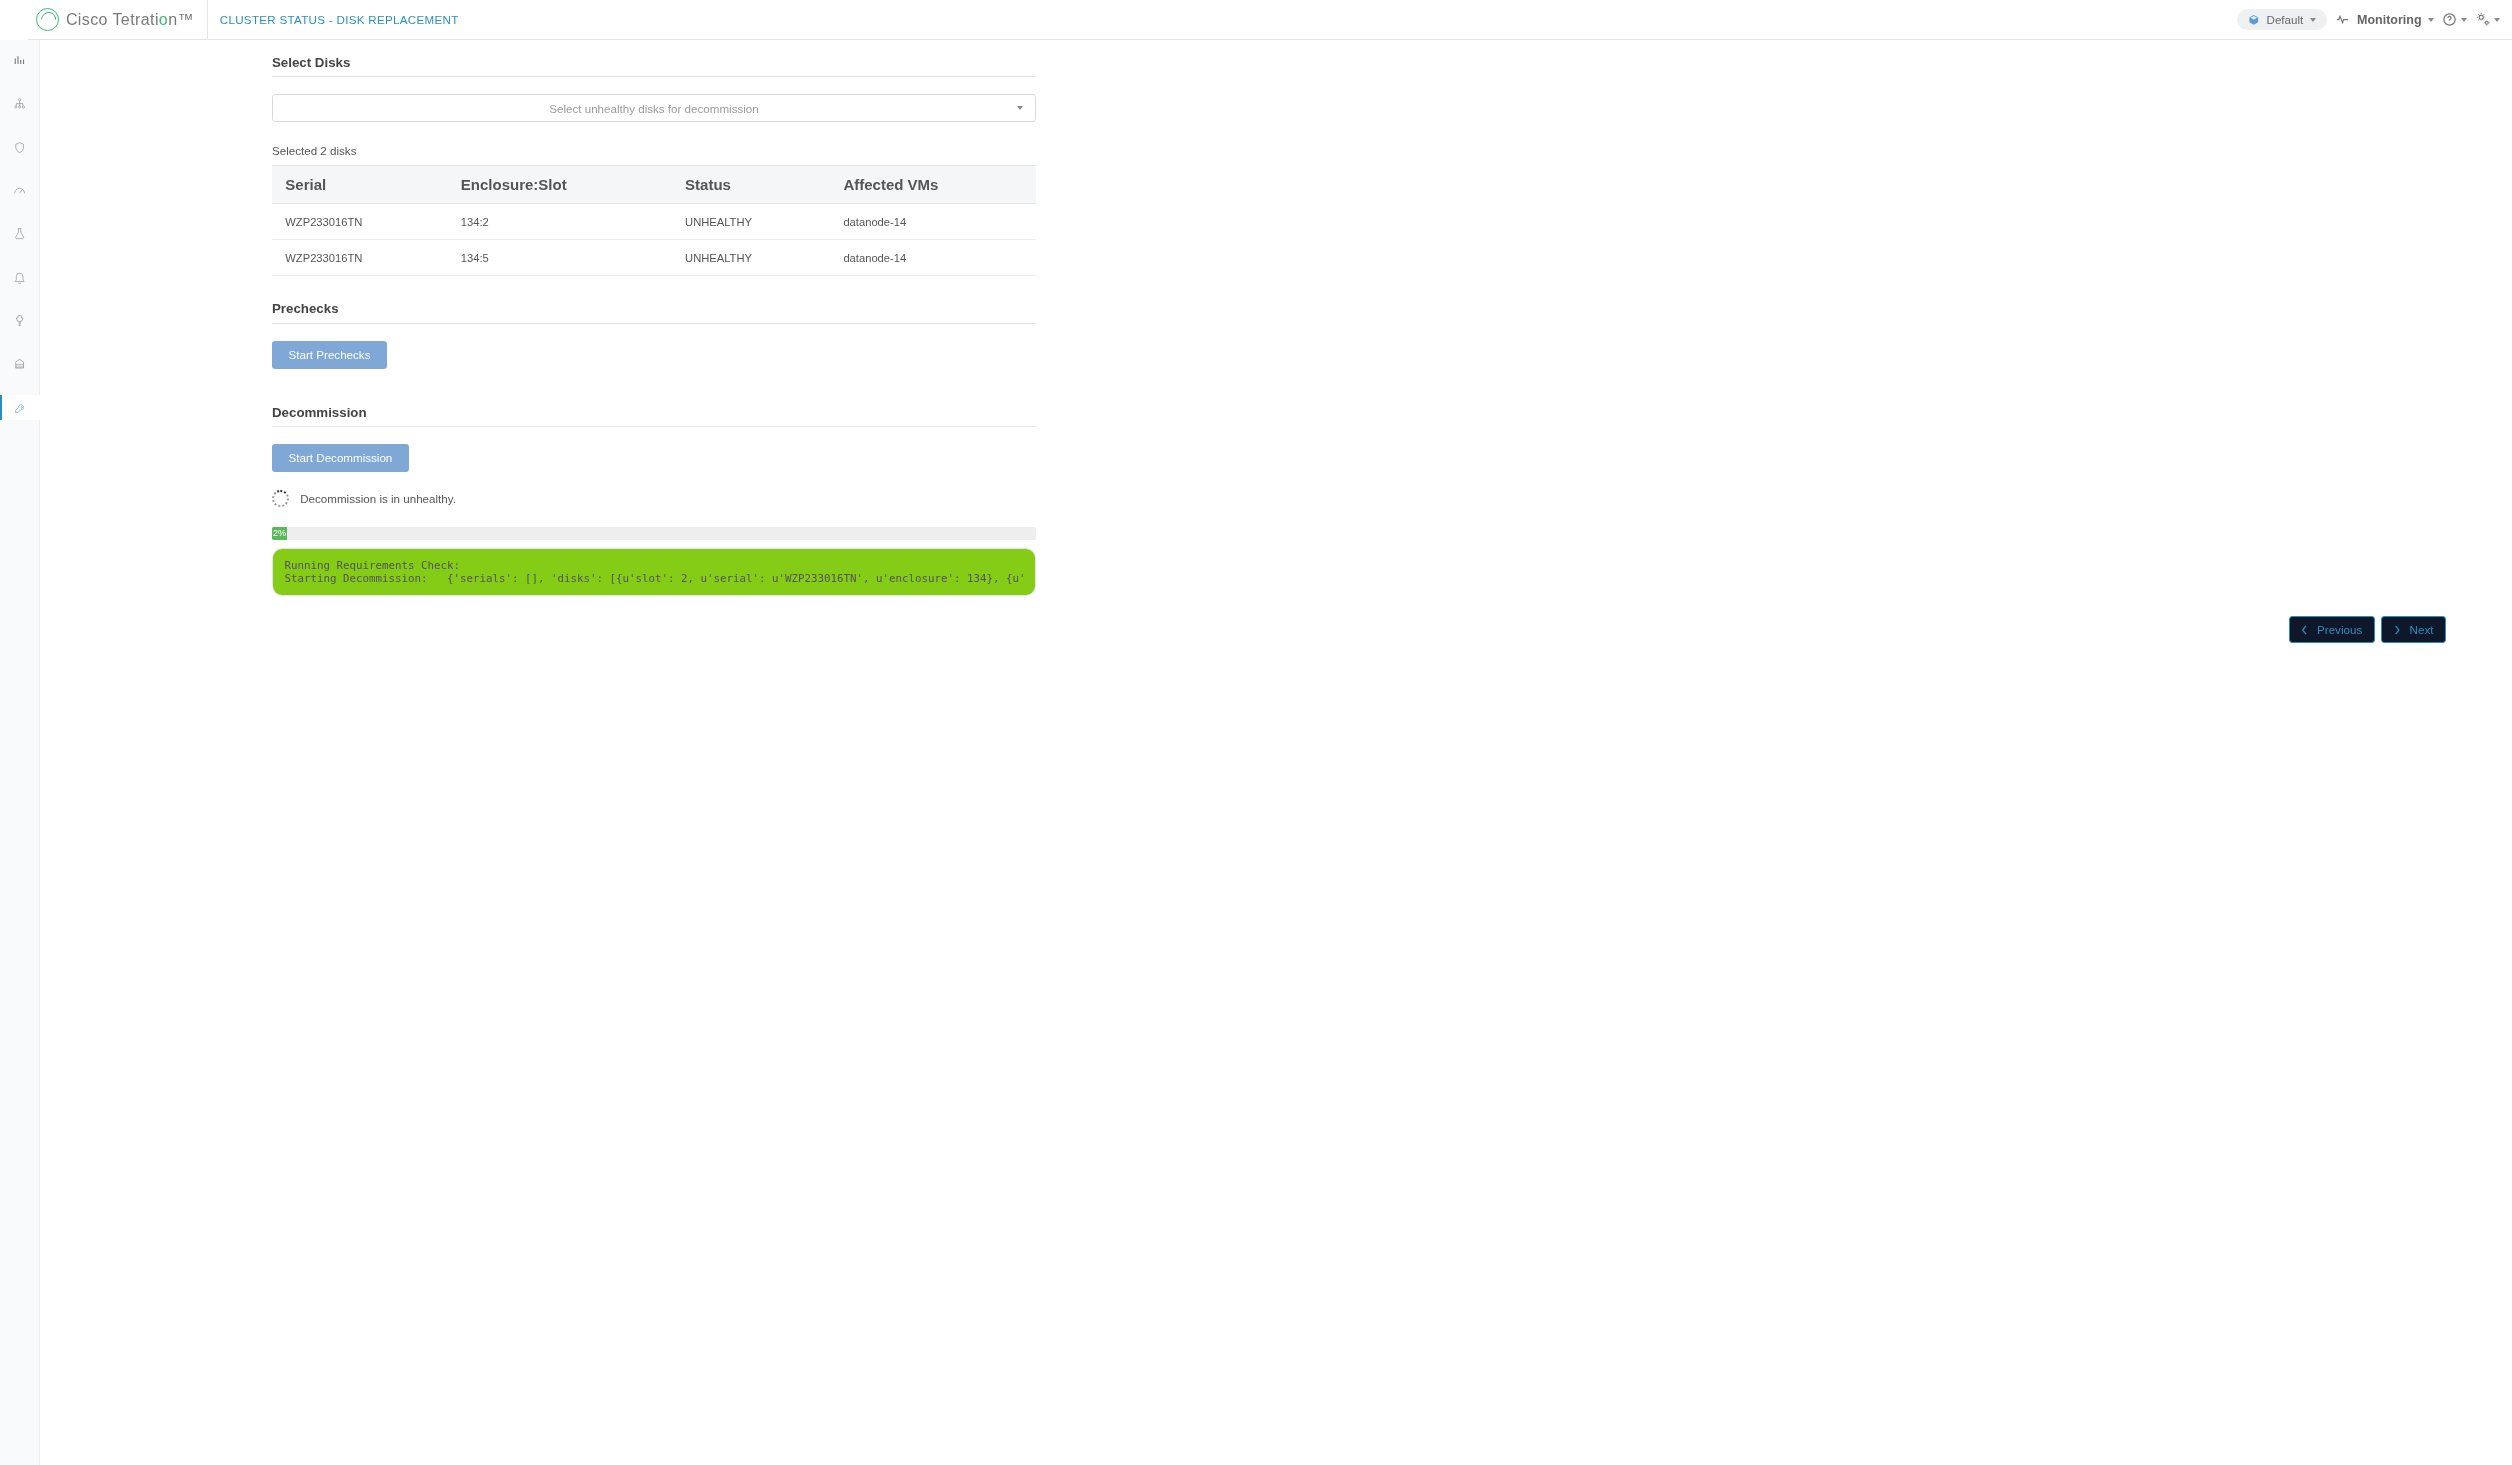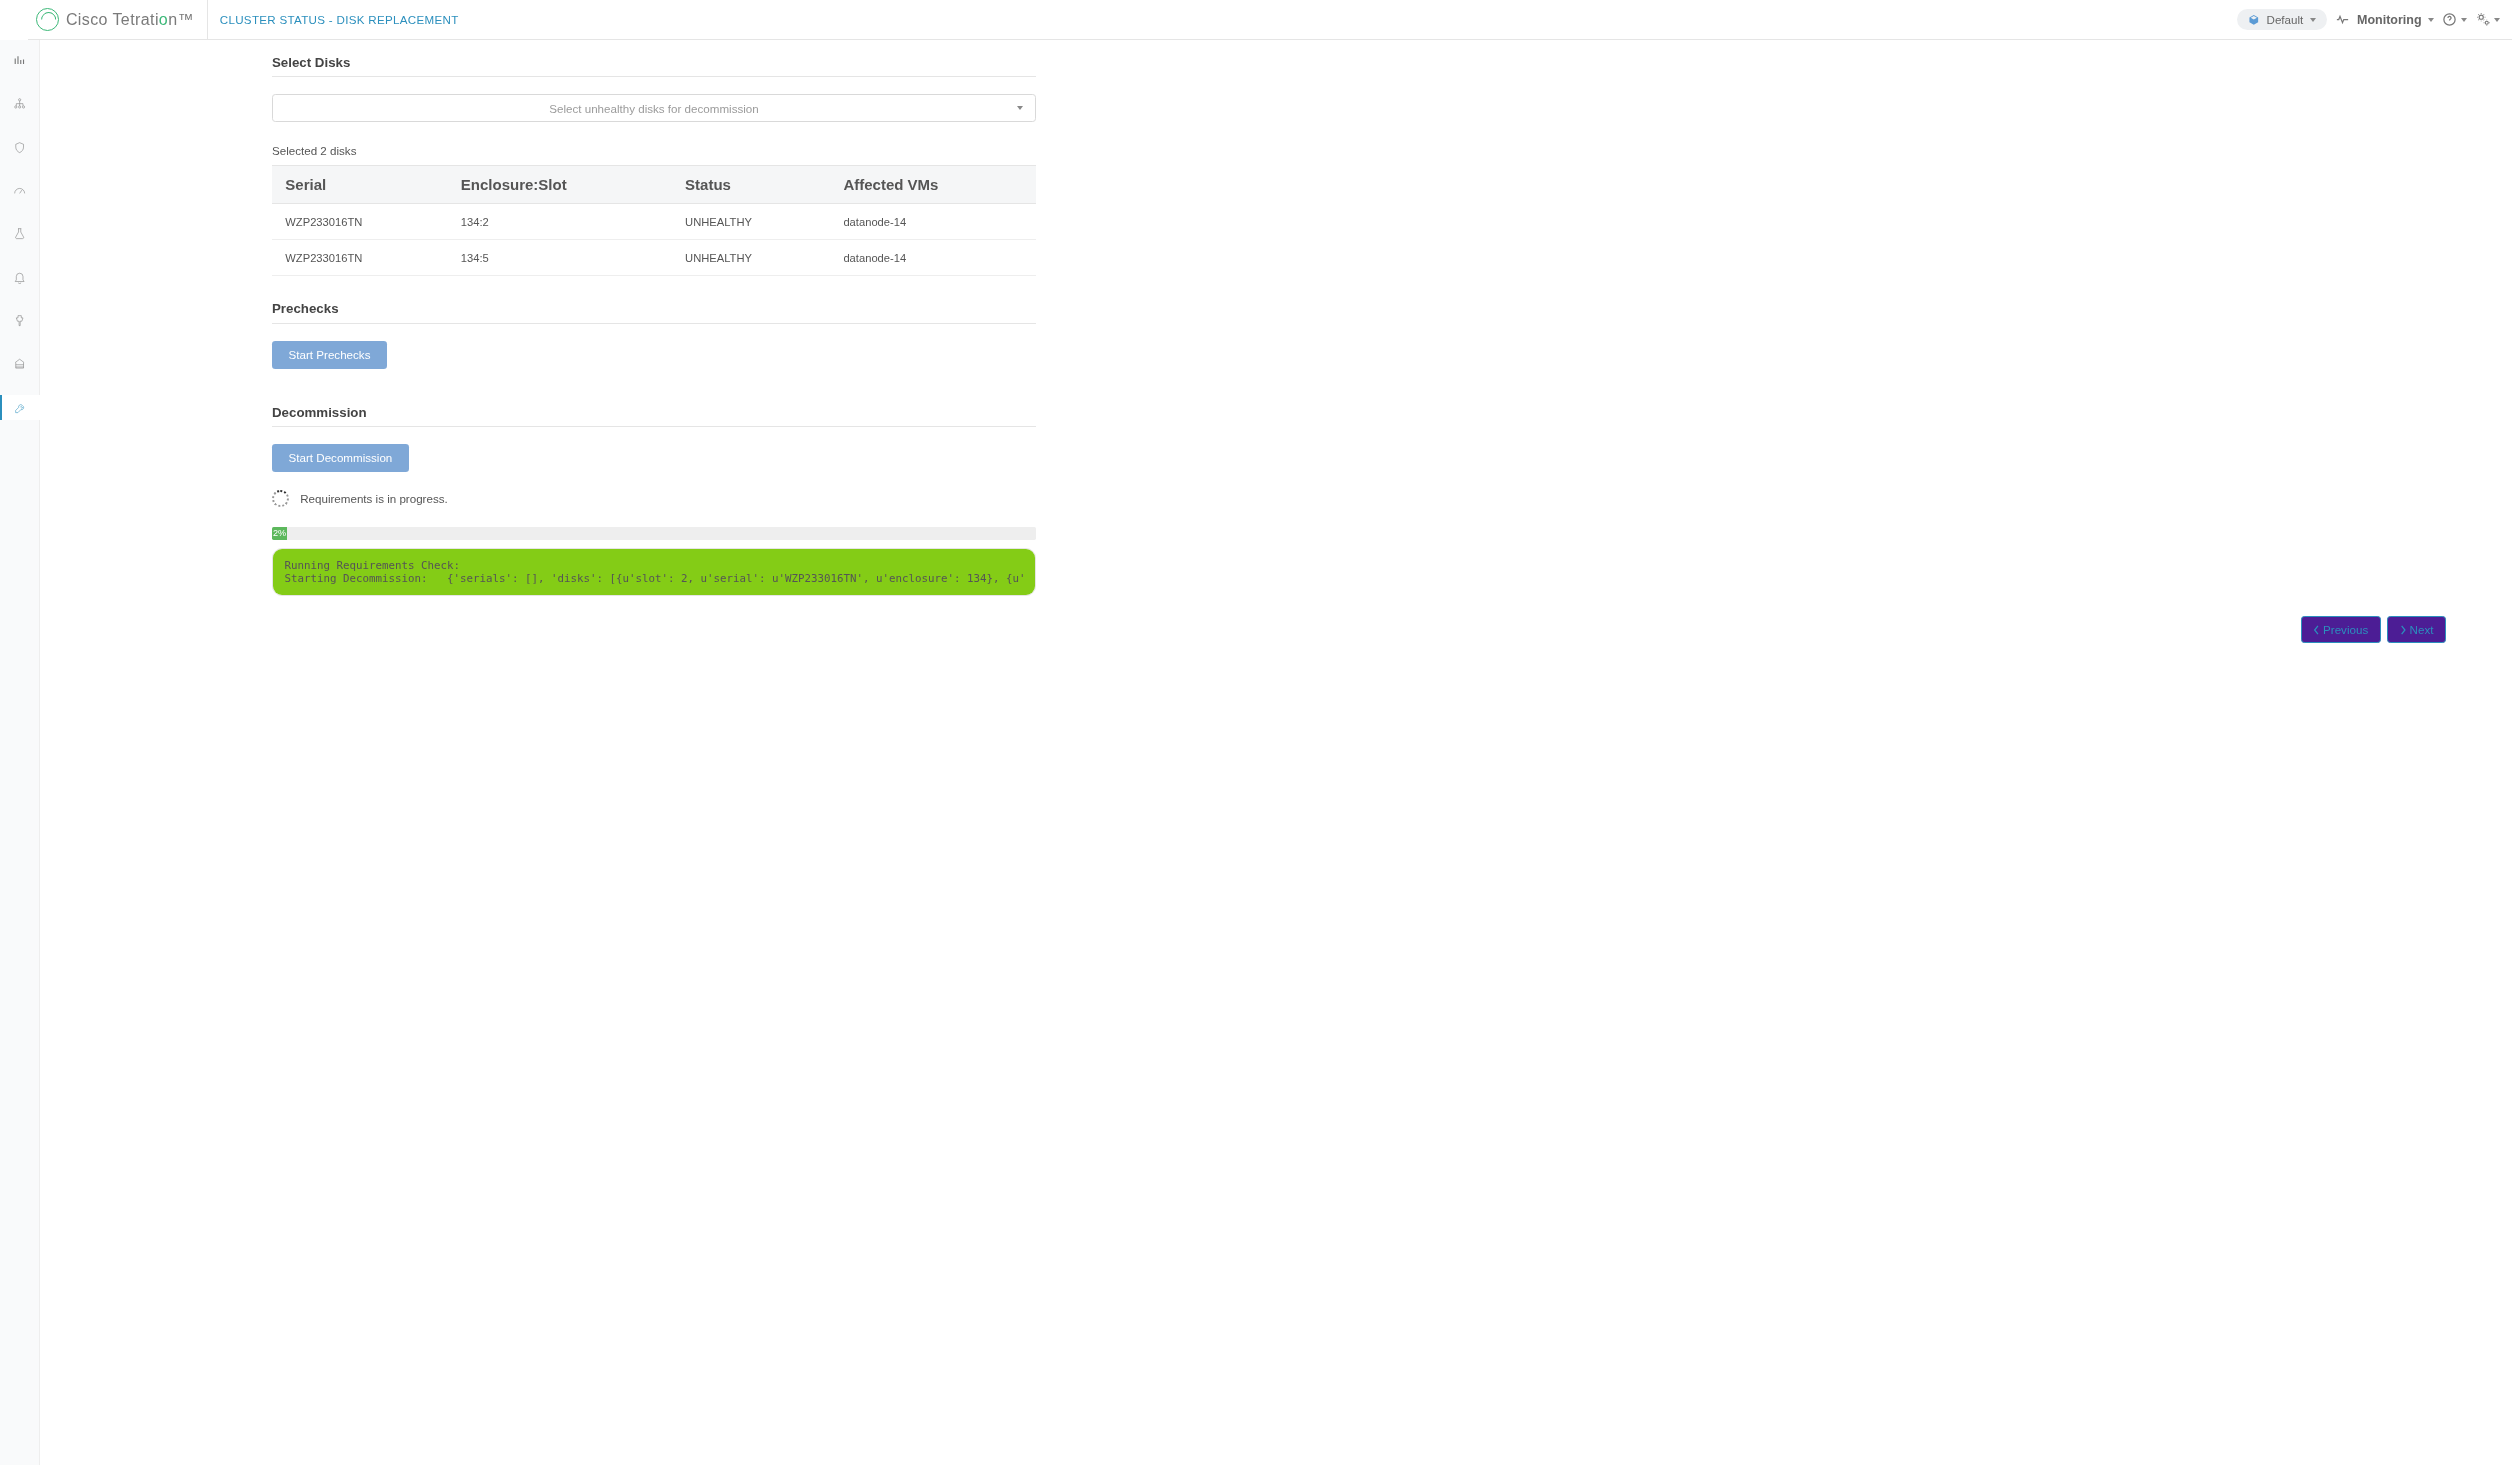--- a/index.html
+++ b/index.html
@@ -92,22 +92,22 @@
   .console {
     margin-top:8.3px; background:#84cc16; border:0.8px solid #e5e5e5; border-radius:10px;
     padding:10px 11.6px; font-family:Menlo, Consolas, monospace; font-size:10.8px; color:#555;
     white-space:pre; overflow-x:auto;
   }
   .console::-webkit-scrollbar{height:8.3px;}
   .console::-webkit-scrollbar-thumb{background:#bbb;border-radius:4.2px;}
 
   .pager { display:flex; justify-content:flex-end; gap:6.6px; padding:20px 33px; }
   .pg-btn {
-    border:0.8px solid #2b8fbd; color:#2b8fbd; background:#4c1d95; border-radius:3.3px;
-    padding:5.8px 11.6px; font-size:11.6px; display:flex; align-items:center; gap:3px; cursor:pointer;
+    border:0.8px solid #2b8fbd; color:#2b8fbd; background:#0f172a; border-radius:3.3px;
+    padding:5.8px 11.6px; font-size:11.6px; display:flex; align-items:center; gap:9px; cursor:pointer;
   }
   .pg-btn svg{width:6.6px;height:10px;}
 </style>
 </head>
 <body>
 
 <div class="topbar">
   <div class="logo-wrap">
     <div class="logo-mark"></div>
     <div class="brand">
@@ -243,21 +243,21 @@
       </table>
 
       <h3 class="section">Prechecks</h3>
       <button class="btn">Start Prechecks</button>
 
       <h3 class="section" style="margin-top:36px;">Decommission</h3>
       <button class="btn">Start Decommission</button>
 
       <div class="status-line">
         <div class="spinner"></div>
-        <span>Requirements is in progress.</span>
+        <span>Decommission is in unhealthy.</span>
       </div>
 
       <div class="progress">
         <div class="bar" style="width:2%;">2%</div>
       </div>
 
       <div class="console"><span>Running Requirements Check:</span>
 <span>Starting Decommission:   {'serials': [], 'disks': [{u'slot': 2, u'serial': u'WZP233016TN', u'enclosure': 134}, {u'</span></div>
 
     </div>

